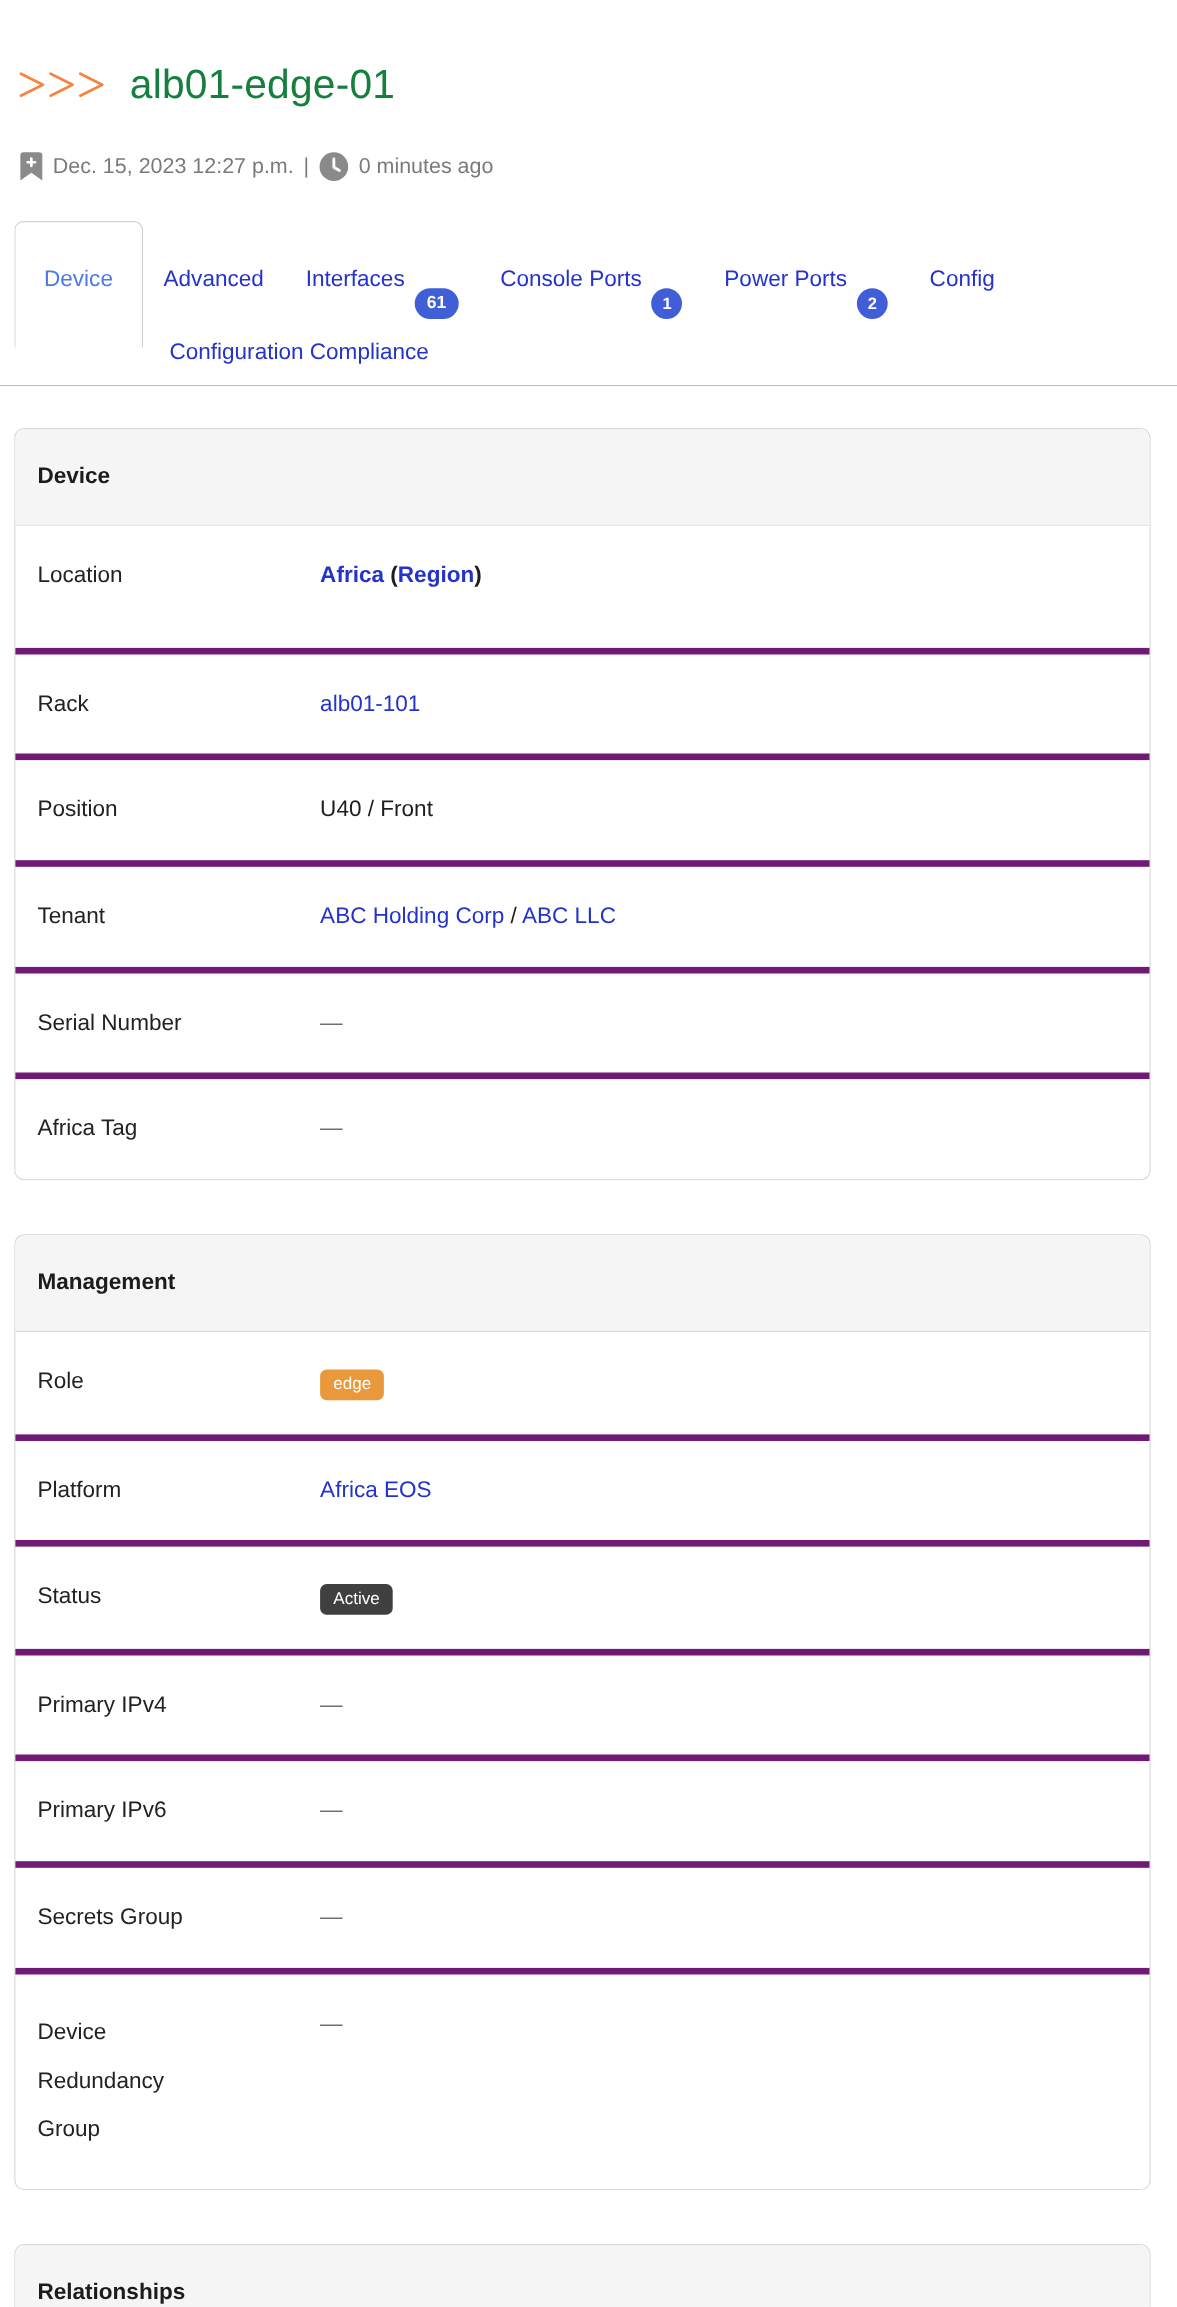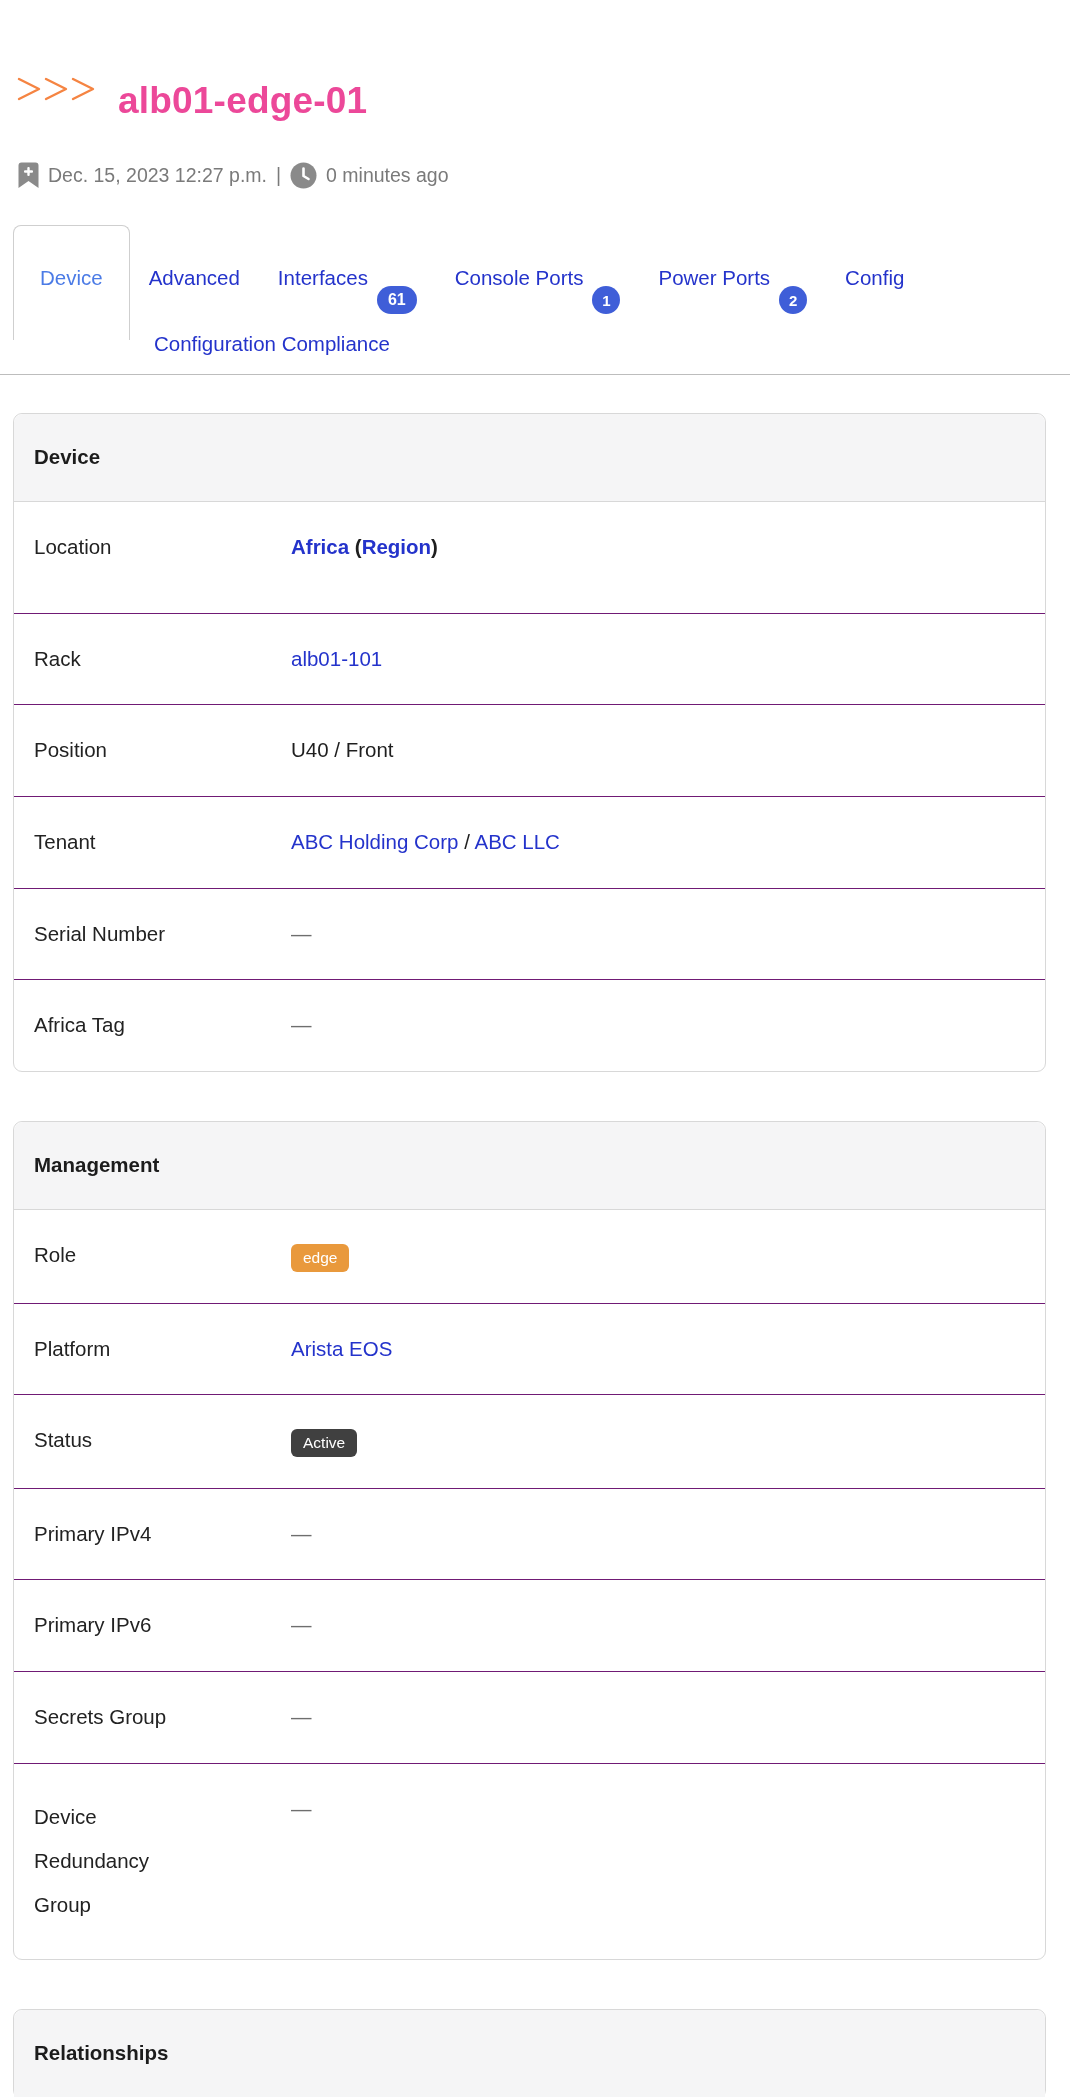--- a/index.html
+++ b/index.html
@@ -6,21 +6,21 @@
   html, body { background: #fff; }
   body {
     width: 1070px; height: 2097px; overflow: hidden;
     font-family: "Liberation Sans", sans-serif;
     color: #1e1e1e;
   }
 
   
   .page-header { display: flex; align-items: center; gap: 20px; margin: 56px 0 0 16px; }
   .chevrons-icon { flex: 0 0 auto; margin-top: 4px; }
-  .page-title { font-size: 37px; font-weight: 700; color: #ec4899; letter-spacing: .2px; margin-top: 24px; }
+  .page-title { font-size: 37px; font-weight: 400; color: #15803d; letter-spacing: .2px; }
 
   
   .meta { display: flex; align-items: center; gap: 9px; margin: 40px 0 0 18px;
           color: #7a7a7a; font-size: 19.5px; }
   .meta .icon { flex: 0 0 auto; display: inline-flex; }
 
   
   .tabs { margin-top: 36px; border-bottom: 1px solid #bdbdbd; overflow: hidden; }
   .tab-row1 { display: flex; align-items: stretch; padding-left: 13px; }
   .tab { display: inline-flex; align-items: center; gap: 9px; text-decoration: none;
@@ -35,21 +35,21 @@
   .tab-row2 { display: flex; padding: 0 0 18px 135px; margin-top: -8px; }
   .tab-row2 .tab { padding: 0 19px; }
 
   
   .panels { margin: 38px 24px 0 13px; }
   .panel { border: 1px solid #d8d8d8; border-radius: 9px; background: #fff; margin-bottom: 49px; }
   .panel-header { background: #f5f5f6; border-bottom: 1px solid #d8d8d8;
                   border-radius: 9px 9px 0 0; padding: 31px 20px 32px;
                   font-size: 20.5px; font-weight: 700; color: #1c1c1c; }
   .panel-row { display: flex; align-items: flex-start; padding: 31px 20px 32px; }
-  .panel-row + .panel-row { border-top: 1px solid #701a75; }
+  .panel-row + .panel-row { border-top: 6px solid #701a75; }
   .panel-row.tall { padding-bottom: 52px; }
   .row-label { flex: 0 0 257px; font-size: 20.5px; color: #222; line-height: 1.35; }
   .wrap-label .row-label .label-text { display: inline-block; max-width: 132px; line-height: 2.15; }
   .row-value { flex: 1 1 auto; font-size: 20.5px; line-height: 1.35; }
   .val-link { color: #2433cb; text-decoration: none; cursor: pointer; }
   .val-link.bold { font-weight: 700; }
   .val-text { color: #1e1e1e; }
   .val-text.bold { font-weight: 700; }
   .val-empty { color: #6e6e6e; }
   .val-badge { display: inline-block; color: #fff; font-weight: 400; font-size: 15.5px;
@@ -148,21 +148,21 @@
       </div>
     </section>
     <section class="panel">
       <div class="panel-header">Management</div>
       <div class="panel-row">
         <div class="row-label"><span class="label-text">Role</span></div>
         <div class="row-value"><span class="val-badge" style="background: rgb(233, 153, 60);">edge</span></div>
       </div>
       <div class="panel-row">
         <div class="row-label"><span class="label-text">Platform</span></div>
-        <div class="row-value"><a class="val-link" href="#">Arista EOS</a></div>
+        <div class="row-value"><a class="val-link" href="#">Africa EOS</a></div>
       </div>
       <div class="panel-row">
         <div class="row-label"><span class="label-text">Status</span></div>
         <div class="row-value"><span class="val-badge" style="background: #404040;">Active</span></div>
       </div>
       <div class="panel-row">
         <div class="row-label"><span class="label-text">Primary IPv4</span></div>
         <div class="row-value"><span class="val-empty">—</span></div>
       </div>
       <div class="panel-row">

